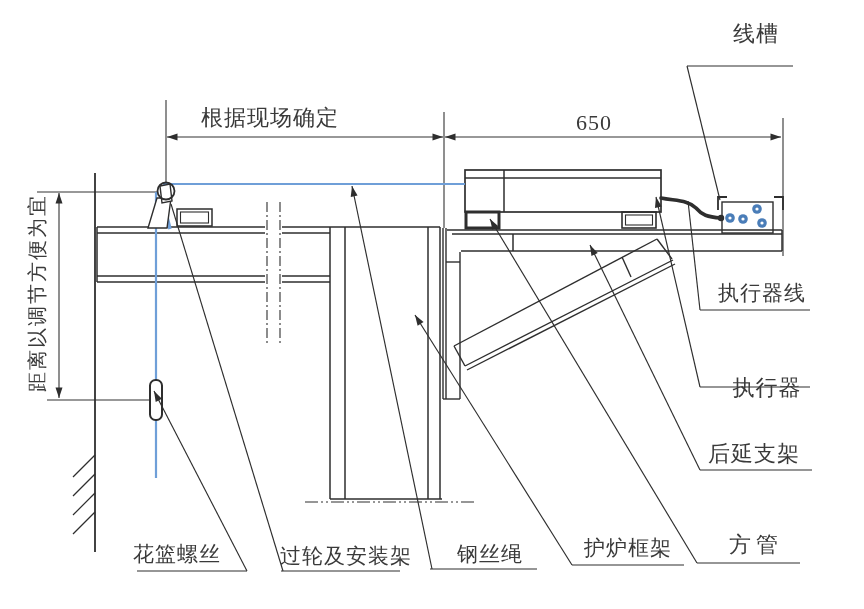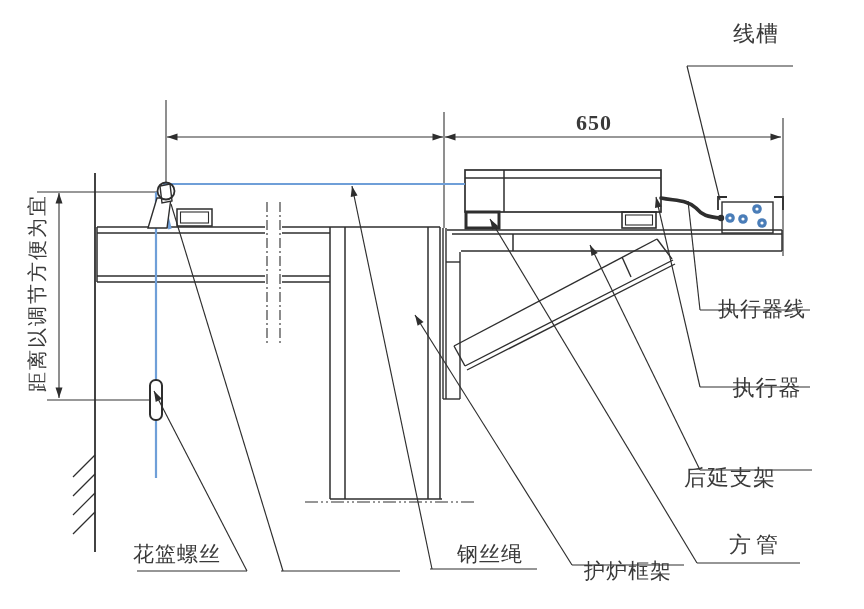--- a/index.html
+++ b/index.html
@@ -159,23 +159,25 @@
     <line x1="572" y1="565" x2="415" y2="315" marker-end="url(#arr)"></line>
     <line x1="430" y1="569" x2="537" y2="569"></line>
     <line x1="432" y1="569" x2="352" y2="186" marker-end="url(#arr)"></line>
     <line x1="281" y1="571" x2="400" y2="571"></line>
     <line x1="283" y1="571" x2="171" y2="204"></line>
     <line x1="137" y1="571" x2="247" y2="571"></line>
     <line x1="247" y1="571" x2="154" y2="391" marker-end="url(#arr)"></line>
   </g>
 </svg>
 
-<div class="lbl fs22" style="left:594px;top:111px;font-weight:bold;">650</div>
+<div class="lbl fs22" style="left:270px;top:106px;">根据现场确定</div>
+<div class="lbl fs22" style="left:594px;top:111px;">650</div>
 <div class="lbl vert" style="left:37px;top:293px;">距离以调节方便为宜</div>
 <div class="lbl fs22" style="left:740px;top:22px;margin-left:16px;">线槽</div>
-<div class="lbl" style="left:762px;top:282px;margin-top:16px;">执行器线</div>
+<div class="lbl" style="left:762px;top:282px;">执行器线</div>
 <div class="lbl fs22" style="left:767px;top:376px;">执行器</div>
-<div class="lbl fs22" style="left:730px;top:442px;margin-top:24px;">后延支架</div>
+<div class="lbl fs22" style="left:754px;top:442px;">后延支架</div>
 <div class="lbl fs22 wide" style="left:756px;top:533px;text-align:center;">方管</div>
-<div class="lbl" style="left:628px;top:562px;font-family:Liberation Mono, monospace;">护炉框架</div>
+<div class="lbl" style="left:628px;top:537px;">护炉框架</div>
 <div class="lbl" style="left:490px;top:543px;">钢丝绳</div>
+<div class="lbl" style="left:346px;top:545px;">过轮及安装架</div>
 <div class="lbl" style="left:177px;top:543px;">花篮螺丝</div>
 </div>
 
 </body></html>

